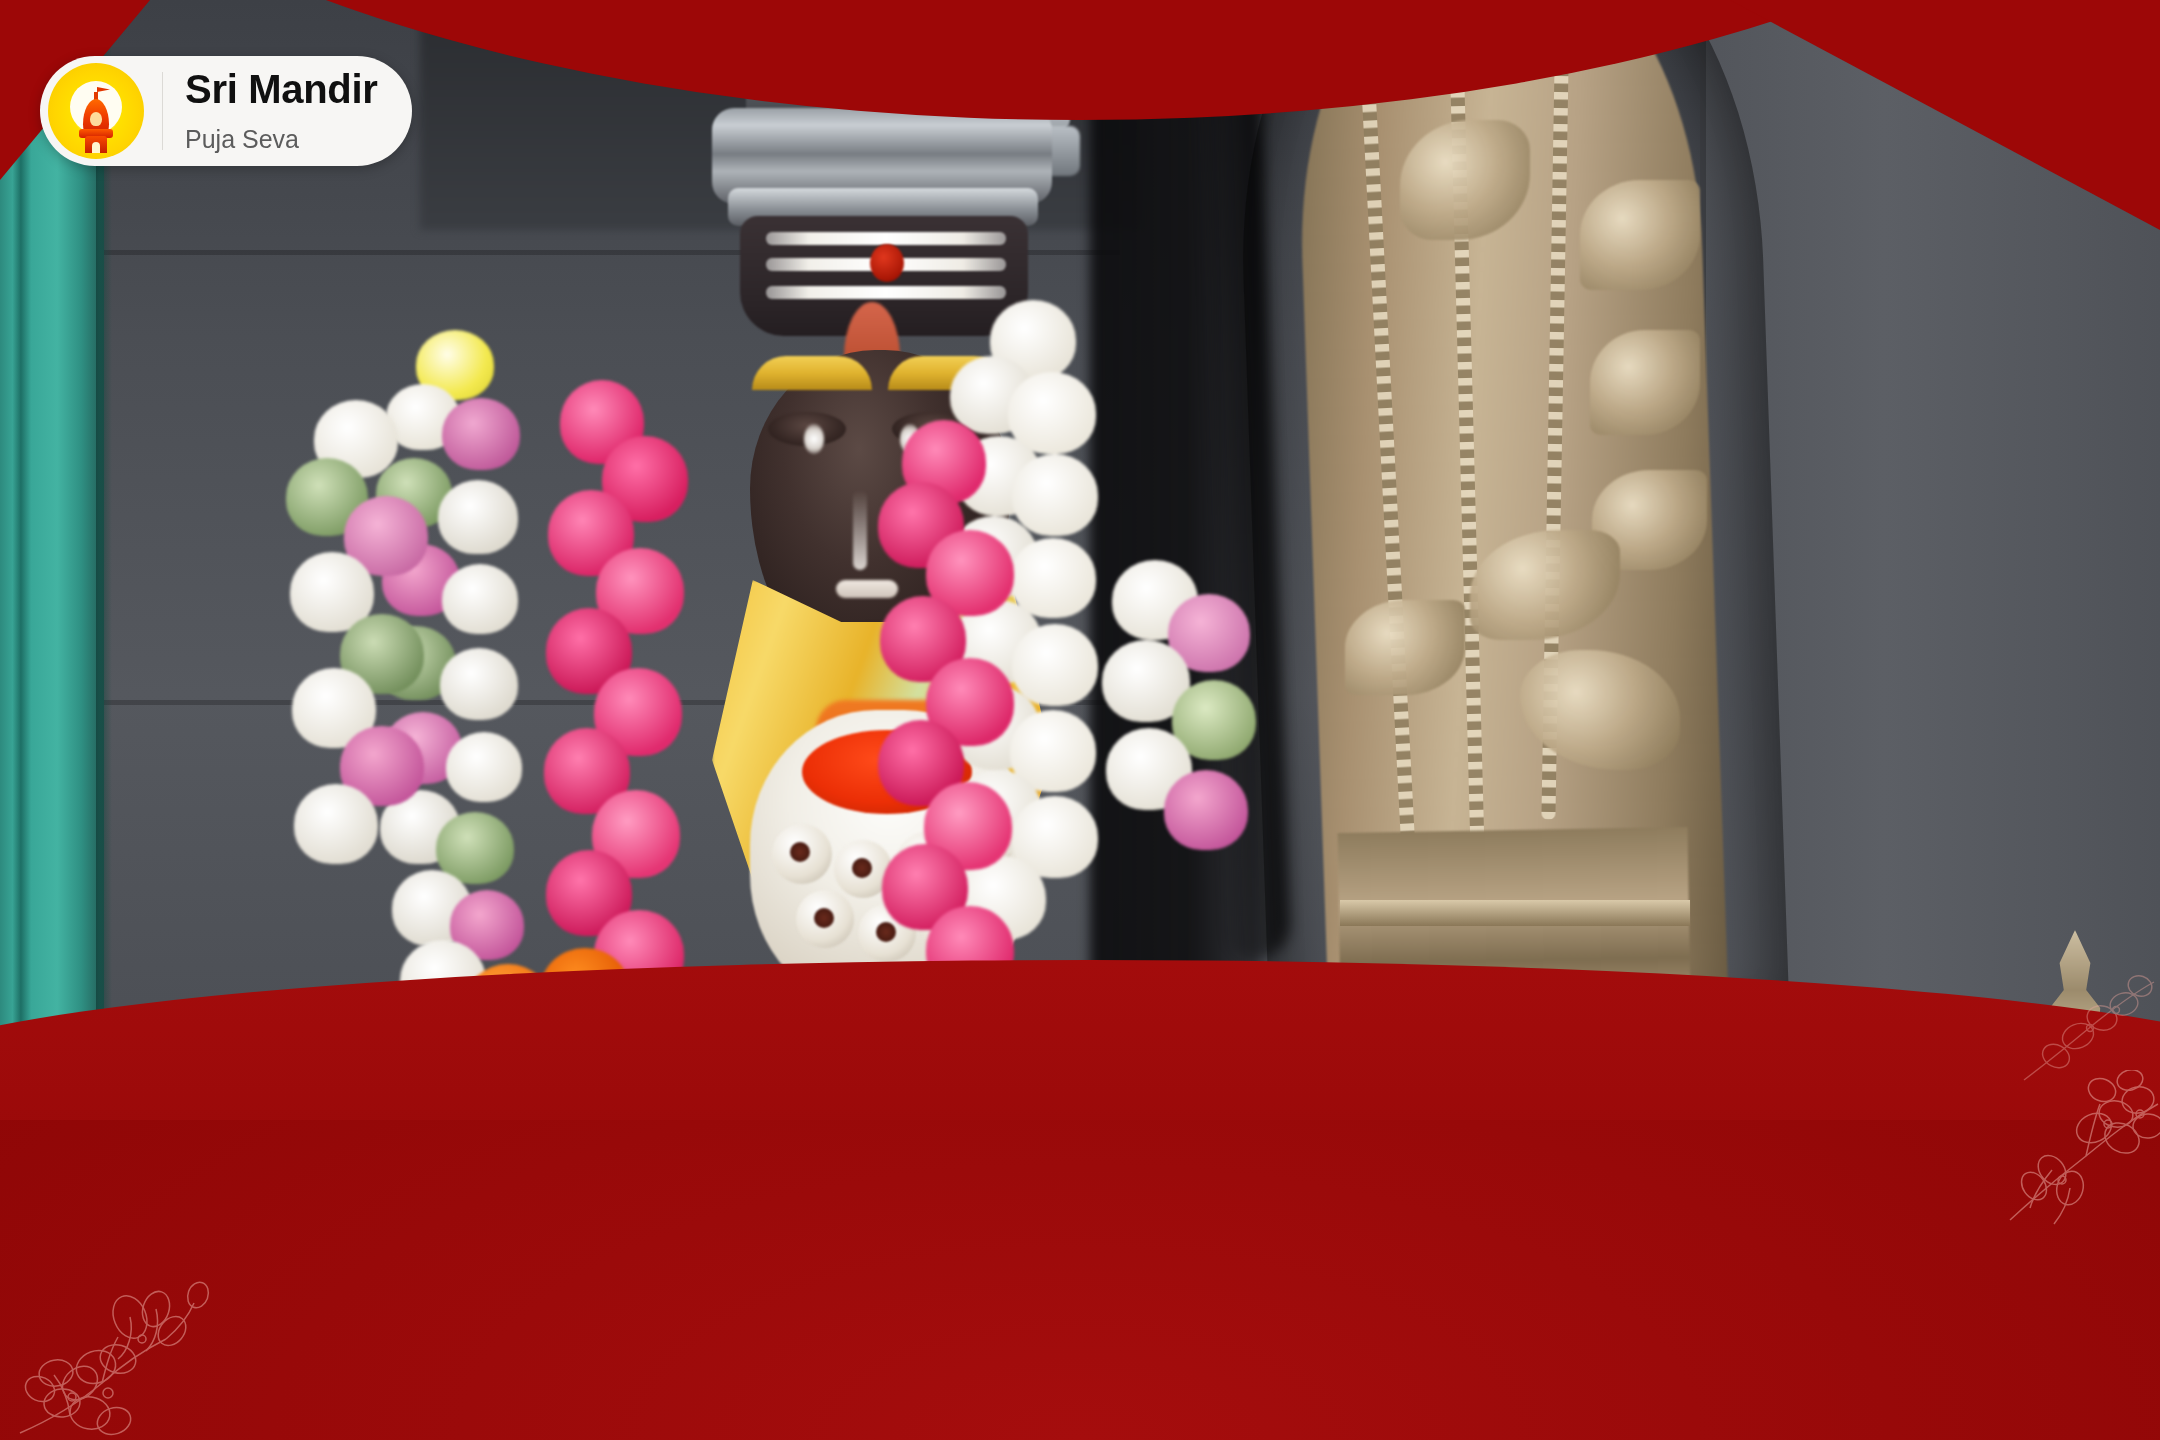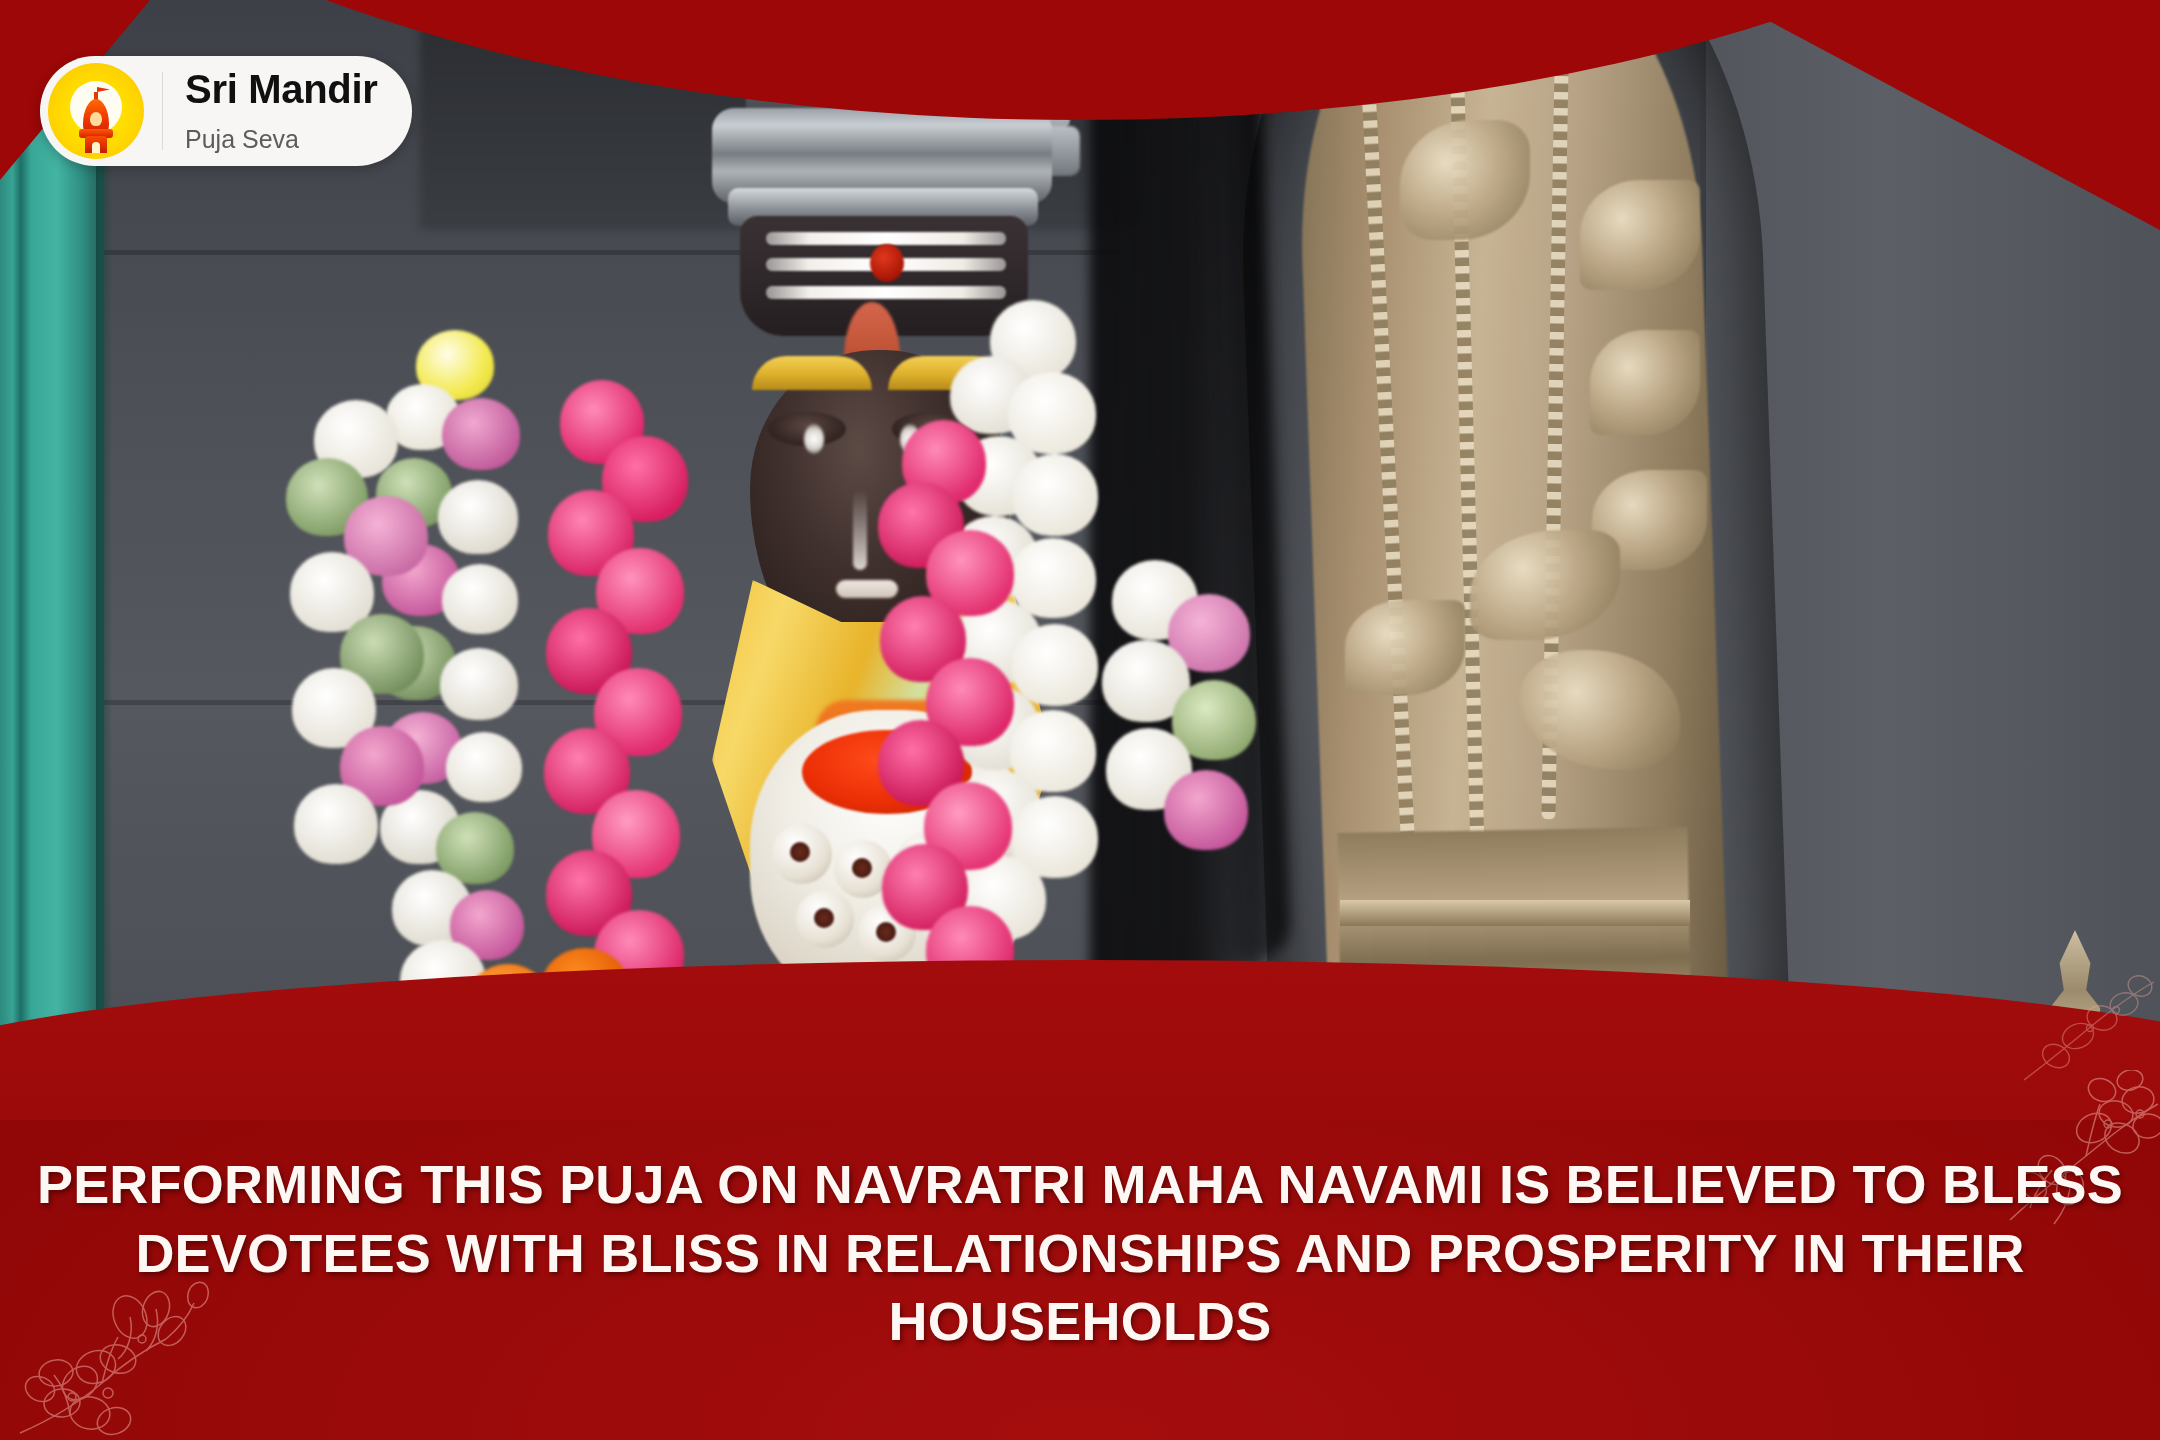--- a/index.html
+++ b/index.html
@@ -709,21 +709,20 @@
       </div>
     </div>
     <div class="logo-divider"></div>
     <div class="logo-text">
       <div class="logo-title">Sri Mandir</div>
       <div class="logo-sub">Puja Seva</div>
     </div>
   </div>
 
 
-  <div class="body-text">PERFORMING THIS PUJA ON NAVRATRI MAHA NAVAMI IS BELIEVED TO BLESS DEVOTEES WITH BLISS IN RELATIONSHIPS AND PROSPERITY IN THEIR HOUSEHOLDS</div>
 
   <div class="floral" style="left:10px;top:1255px;width:230px;height:190px;">
     <svg width="230" height="190" viewBox="0 0 230 190" fill="none" stroke="#e8a49c" stroke-width="1.5">
       <path d="M10 178 C40 165 66 150 92 128 C112 110 132 96 156 84"></path>
       <path d="M92 128 C96 112 100 96 108 82"></path>
       <path d="M60 160 C58 144 52 130 44 120"></path>
       <ellipse cx="86" cy="112" rx="20" ry="16" transform="rotate(-20 86 112)"></ellipse>
       <ellipse cx="108" cy="104" rx="18" ry="14" transform="rotate(15 108 104)"></ellipse>
       <ellipse cx="70" cy="128" rx="19" ry="15" transform="rotate(-40 70 128)"></ellipse>
       <ellipse cx="46" cy="118" rx="17" ry="13" transform="rotate(-10 46 118)"></ellipse>

